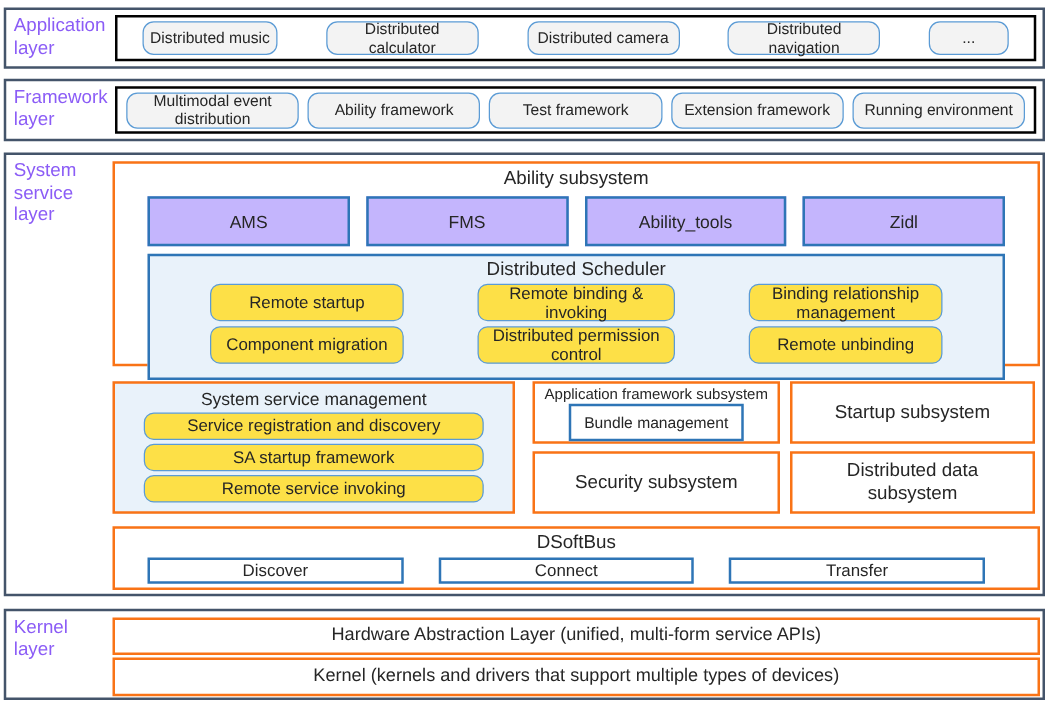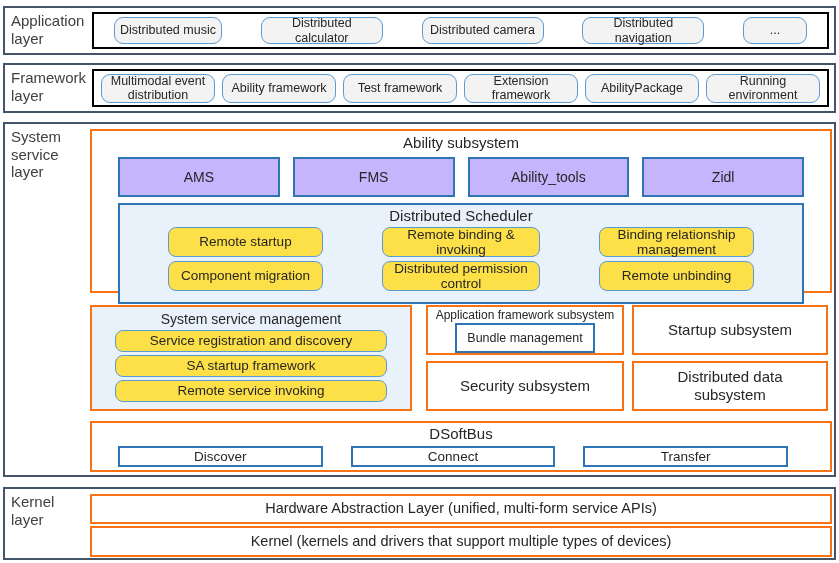--- a/index.html
+++ b/index.html
@@ -9,21 +9,21 @@
   .stage { position:relative; width:839px; height:563px; background:#ffffff; overflow:hidden; }
 
   
   .band { position:absolute; left:3px; width:833px; border:2px solid #44546a; background:#ffffff; }
   .band-app    { top:6px;   height:49px;  }
   .band-fw     { top:63px;  height:50px;  }
   .band-sys    { top:122px; height:355px; }
   .band-kernel { top:487px; height:73px;  }
 
   .layer-label { position:absolute; left:6px; top:4px; width:80px;
-                 color:#404040; font-size:15px; line-height:1.18; font-weight:400; }
+                 color:#8b5cf6; font-size:15px; line-height:1.18; font-weight:400; }
 
   
   .tray { position:absolute; left:87px; top:4px; bottom:4px; right:5px;
           border:2px solid #000000; display:flex; align-items:center; background:#ffffff; }
   .tray-app { justify-content:space-between; padding:0 20px; }
   .tray-fw  { gap:7px; padding:0 7px; }
 
   
   .pill { border:1.5px solid #5b9bd5; background:#f3f3f3; border-radius:9px;
           display:flex; align-items:center; justify-content:center; text-align:center;
@@ -93,21 +93,20 @@
     </div>
   </section>
 
   <section class="band band-fw">
     <div class="layer-label">Framework layer</div>
     <div class="tray tray-fw">
       <div class="pill">Multimodal event distribution</div>
       <div class="pill">Ability framework</div>
       <div class="pill">Test framework</div>
       <div class="pill">Extension framework</div>
-      <div class="pill">AbilityPackage</div>
       <div class="pill">Running environment</div>
     </div>
   </section>
 
   <section class="band band-sys">
     <div class="layer-label">System service layer</div>
 
     <div class="rbox ability-box">
       <div class="panel-title">Ability subsystem</div>
       <div class="row4">

